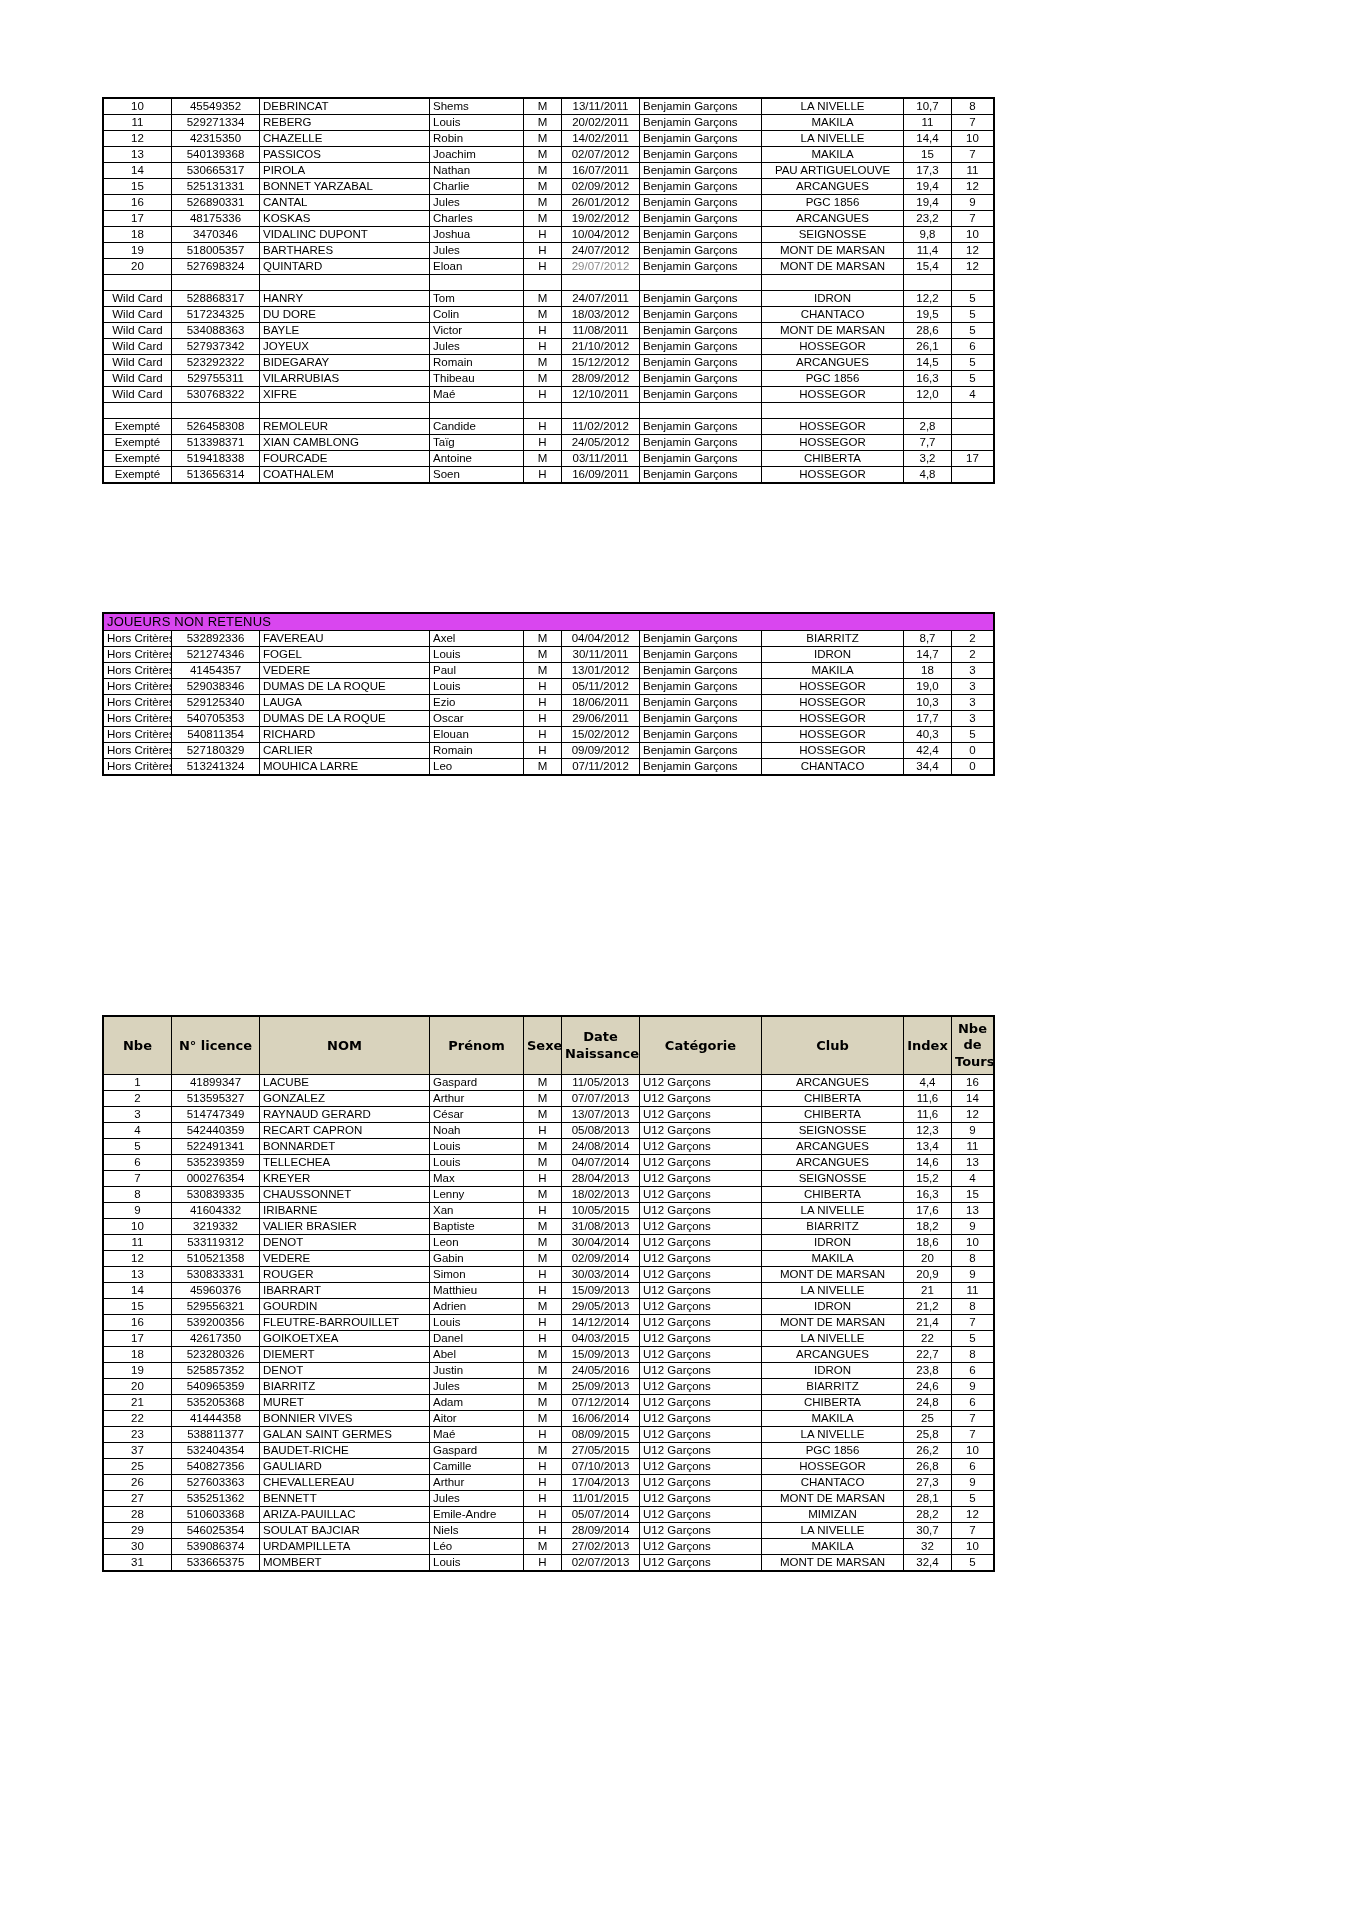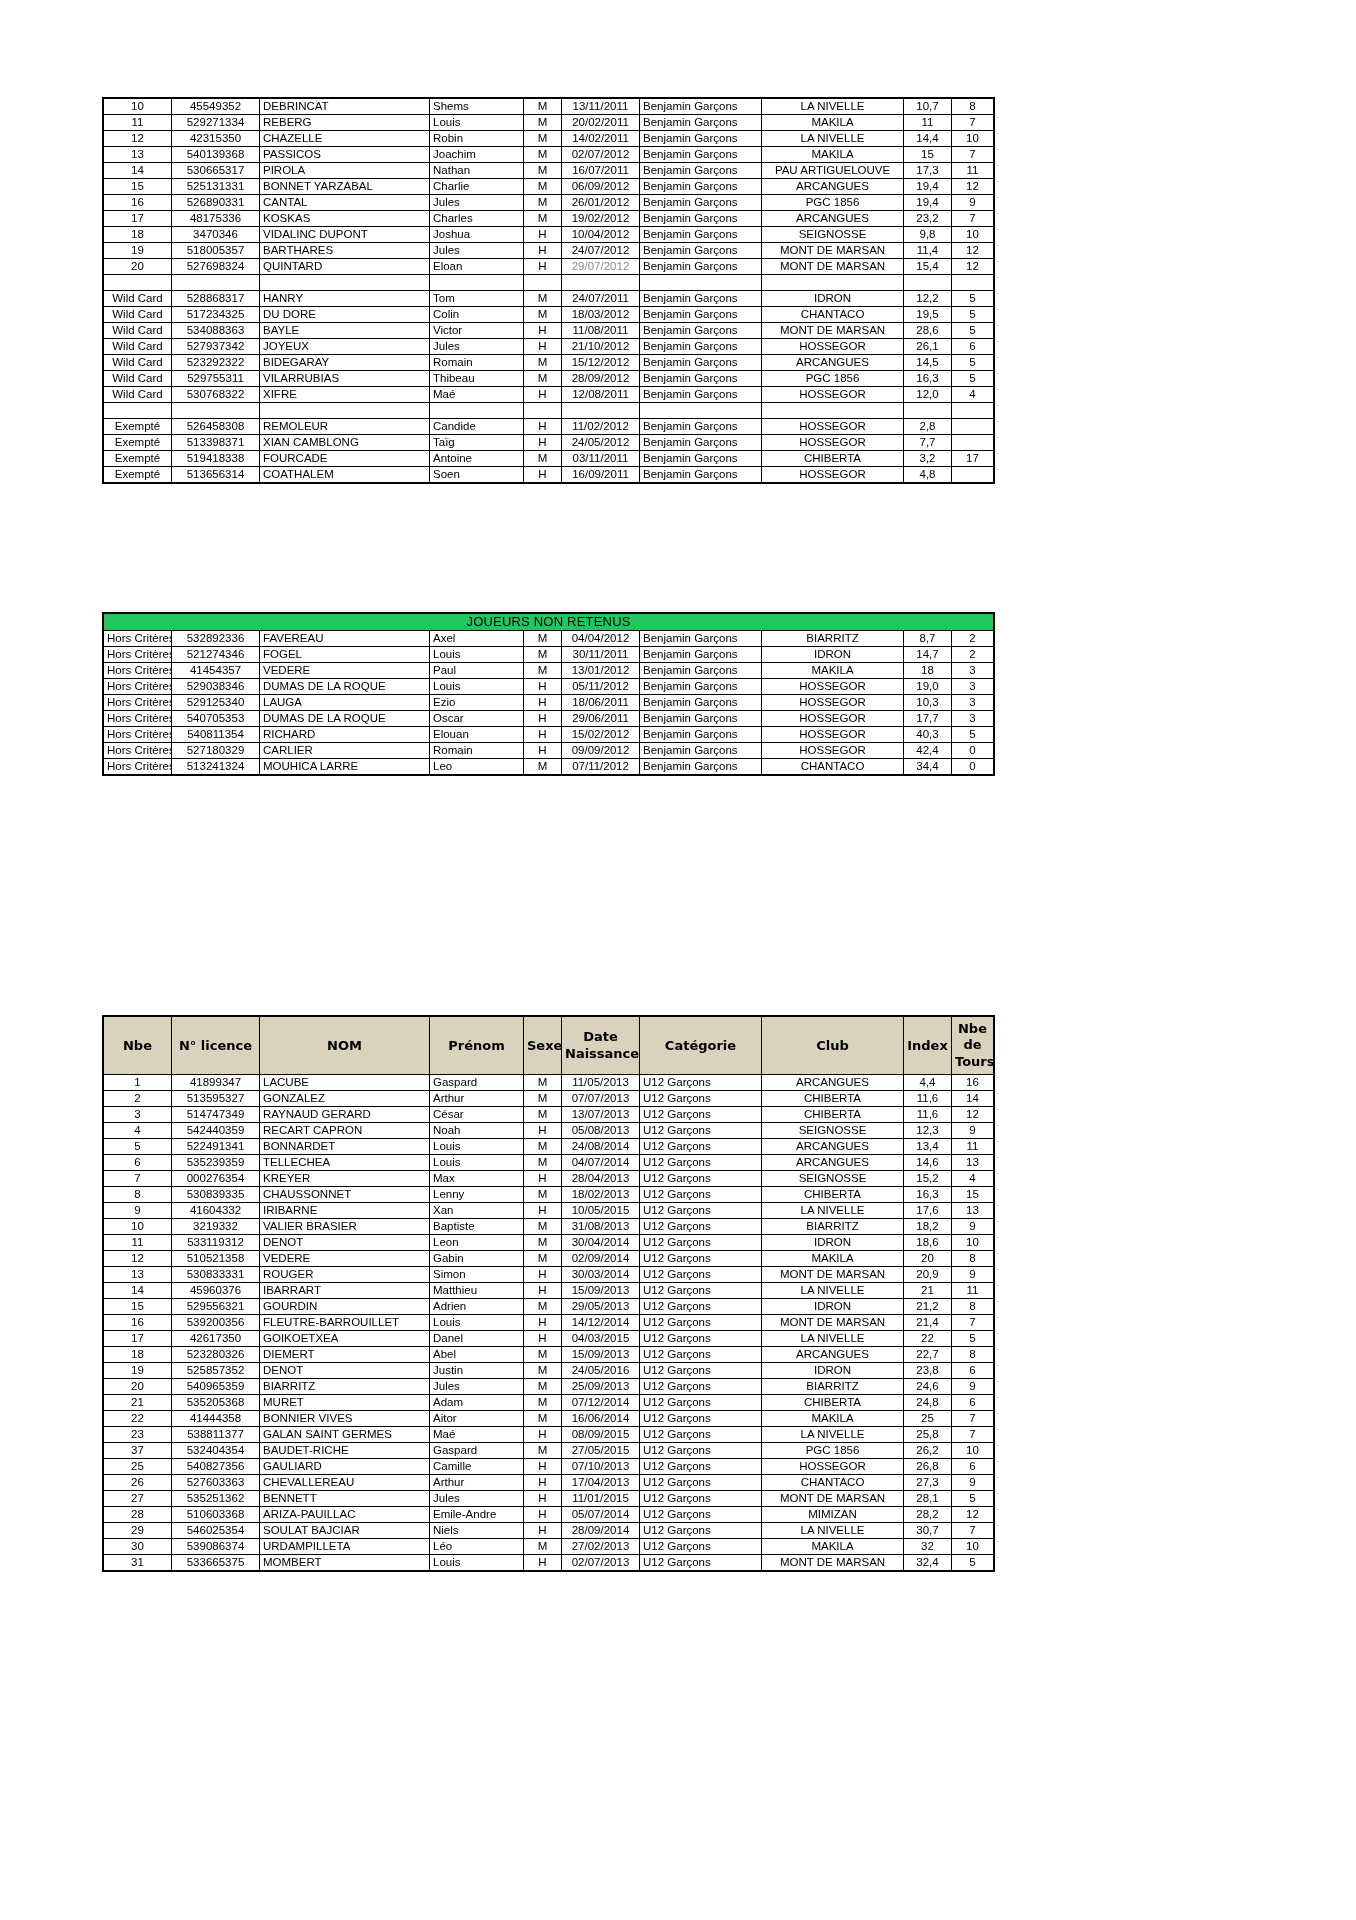--- a/index.html
+++ b/index.html
@@ -64,23 +64,22 @@
   td.cat  { text-align: left; padding-left: 4px; }
   td.clu  { text-align: center; }
   td.idx  { text-align: center; }
   td.tou  { text-align: center; }
 
   tr.spacer td { height: 16px; }
 
   td.muted { color: #8c8c8c; }
 
   .section-title td {
-    background: #22c55e;
+    background: #d946ef;
     font-weight: bold;
-    text-align: center;
     font-size: 13px;
     height: 21px;
     letter-spacing: 0.2px;
   }
 
   
   table.grid thead td {
     background: #d9d3bd;
     font-weight: bold;
     text-align: center;
@@ -179,21 +178,21 @@
             <td class="clu">PAU ARTIGUELOUVE</td>
             <td class="idx">17,3</td>
             <td class="tou">11</td>
           </tr>
           <tr>
             <td class="nbe">15</td>
             <td class="lic">525131331</td>
             <td class="nom">BONNET YARZABAL</td>
             <td class="pre">Charlie</td>
             <td class="sex">M</td>
-            <td class="dat">06/09/2012</td>
+            <td class="dat">02/09/2012</td>
             <td class="cat">Benjamin Garçons</td>
             <td class="clu">ARCANGUES</td>
             <td class="idx">19,4</td>
             <td class="tou">12</td>
           </tr>
           <tr>
             <td class="nbe">16</td>
             <td class="lic">526890331</td>
             <td class="nom">CANTAL</td>
             <td class="pre">Jules</td>
@@ -335,21 +334,21 @@
             <td class="clu">PGC 1856</td>
             <td class="idx">16,3</td>
             <td class="tou">5</td>
           </tr>
           <tr>
             <td class="nbe">Wild Card</td>
             <td class="lic">530768322</td>
             <td class="nom">XIFRE</td>
             <td class="pre">Maé</td>
             <td class="sex">H</td>
-            <td class="dat">12/08/2011</td>
+            <td class="dat">12/10/2011</td>
             <td class="cat">Benjamin Garçons</td>
             <td class="clu">HOSSEGOR</td>
             <td class="idx">12,0</td>
             <td class="tou">4</td>
           </tr>
           <tr class="spacer">
             <td class="nbe">&nbsp;</td>
             <td class="lic">&nbsp;</td>
             <td class="nom">&nbsp;</td>
             <td class="pre">&nbsp;</td>

